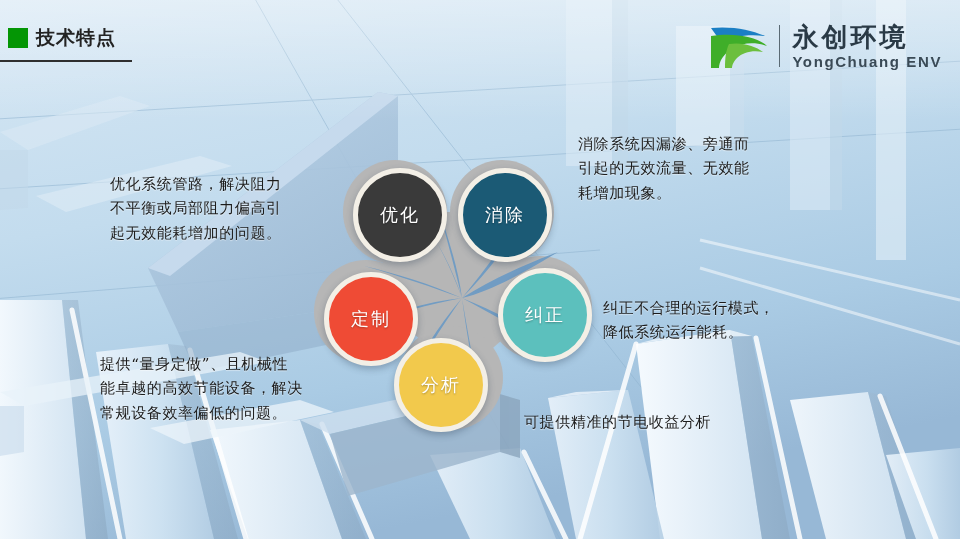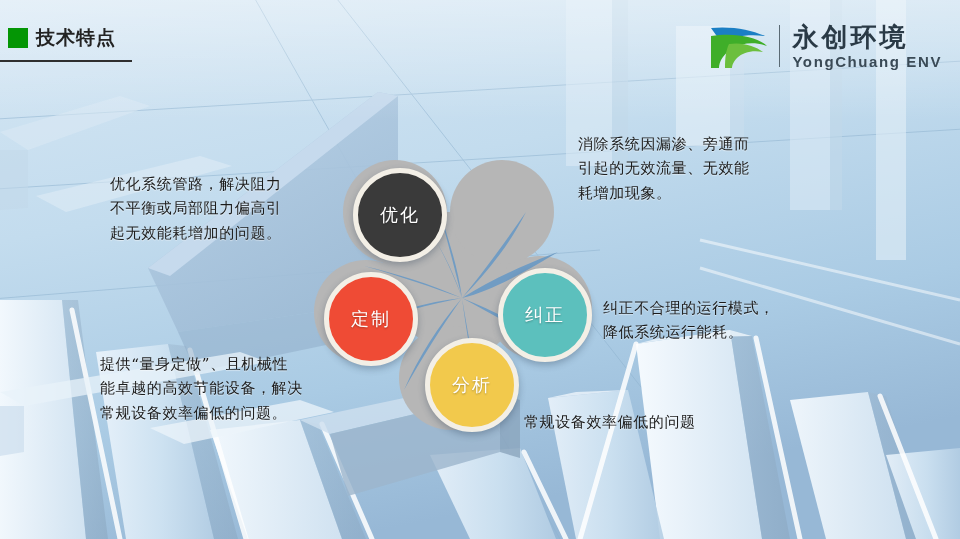--- a/index.html
+++ b/index.html
@@ -106,21 +106,21 @@
     font-size: 18px;
     letter-spacing: 2px;
     text-shadow: 0 1px 2px rgba(0,0,0,0.30);
     user-select: none;
   }
 
   #c-youhua  { left: 353px; top: 168px; width: 84px; height: 84px; }
   #c-xiaochu { left: 458px; top: 168px; width: 84px; height: 84px; }
   #c-dingzhi { left: 324px; top: 272px; width: 84px; height: 84px; }
   #c-jiuzheng{ left: 498px; top: 268px; width: 84px; height: 84px; text-align: center; }
-  #c-fenxi   { left: 425px; top: 338px; width: 84px; height: 84px; }
+  #c-fenxi   { left: 394px; top: 338px; width: 84px; height: 84px; }
 
   
   .callout {
     position: absolute;
     z-index: 15;
     color: #1c1c1c;
     font-size: 15px;
     line-height: 1.62;
     letter-spacing: 0.6px;
     font-family: "DejaVu Serif", "Liberation Serif", serif;
@@ -302,20 +302,23 @@
         <path d="M150 148 C156 184 162 216 168 248 C160 214 154 180 150 148 Z"></path>
         <path d="M150 148 C180 160 212 176 240 196 C208 180 176 162 150 148 Z"></path>
       </g>
     </svg>
   </div>
 
   <div class="circle" id="c-youhua" style="background:#3a3a3a">
     <span class="circle-label">优化</span>
   </div>
 
+  <div class="circle" id="c-xiaochu" style="background:#1b5a75">
+    <span class="circle-label">消除</span>
+  </div>
 
   <div class="circle" id="c-dingzhi" style="background:#ef4b35">
     <span class="circle-label">定制</span>
   </div>
 
   <div class="circle" id="c-jiuzheng" style="background:#5cc0bd">
     <span class="circle-label">纠正</span>
   </div>
 
   <div class="circle" id="c-fenxi" style="background:#f2c94c">
@@ -330,15 +333,15 @@
 引起的无效流量、无效能
 耗增加现象。</div>
 
   <div class="callout" id="t-jiuzheng">纠正不合理的运行模式，
 降低系统运行能耗。</div>
 
   <div class="callout" id="t-dingzhi">提供“量身定做”、且机械性
 能卓越的高效节能设备，解决
 常规设备效率偏低的问题。</div>
 
-  <div class="callout" id="t-fenxi">常规设备效率偏低的问题</div>
+  <div class="callout" id="t-fenxi">可提供精准的节电收益分析</div>
 
 </div>
 
 </body></html>

